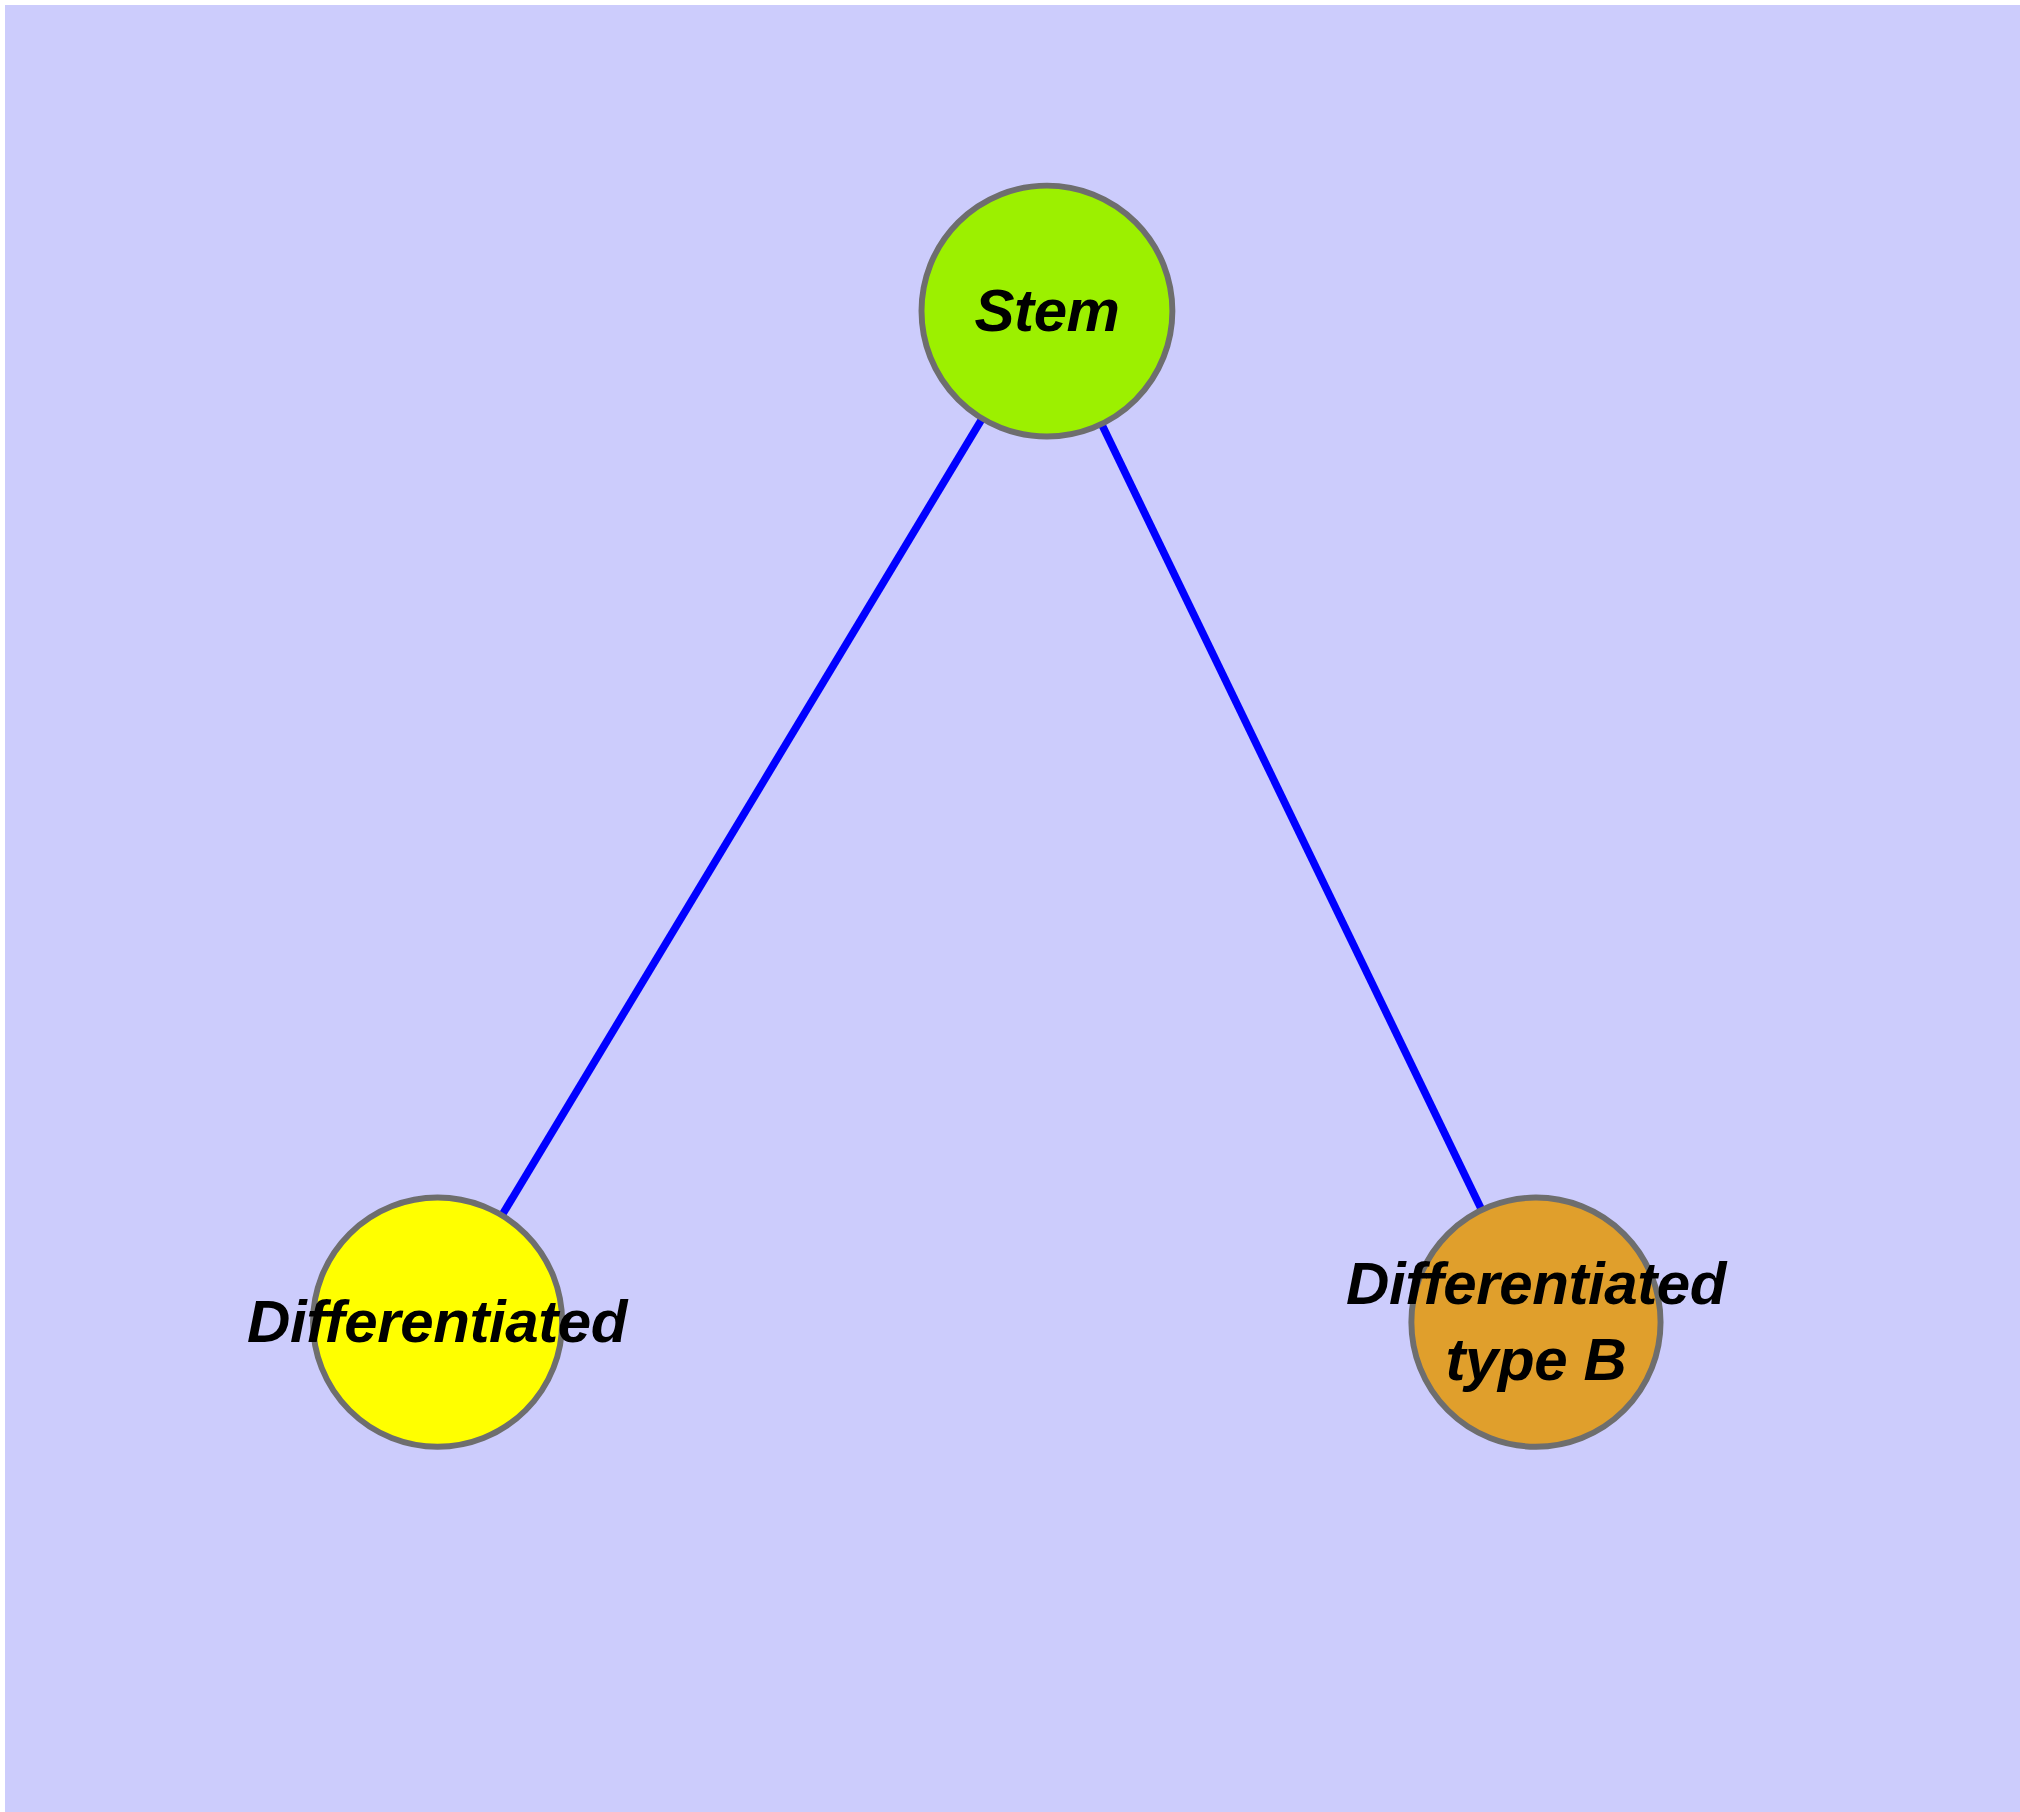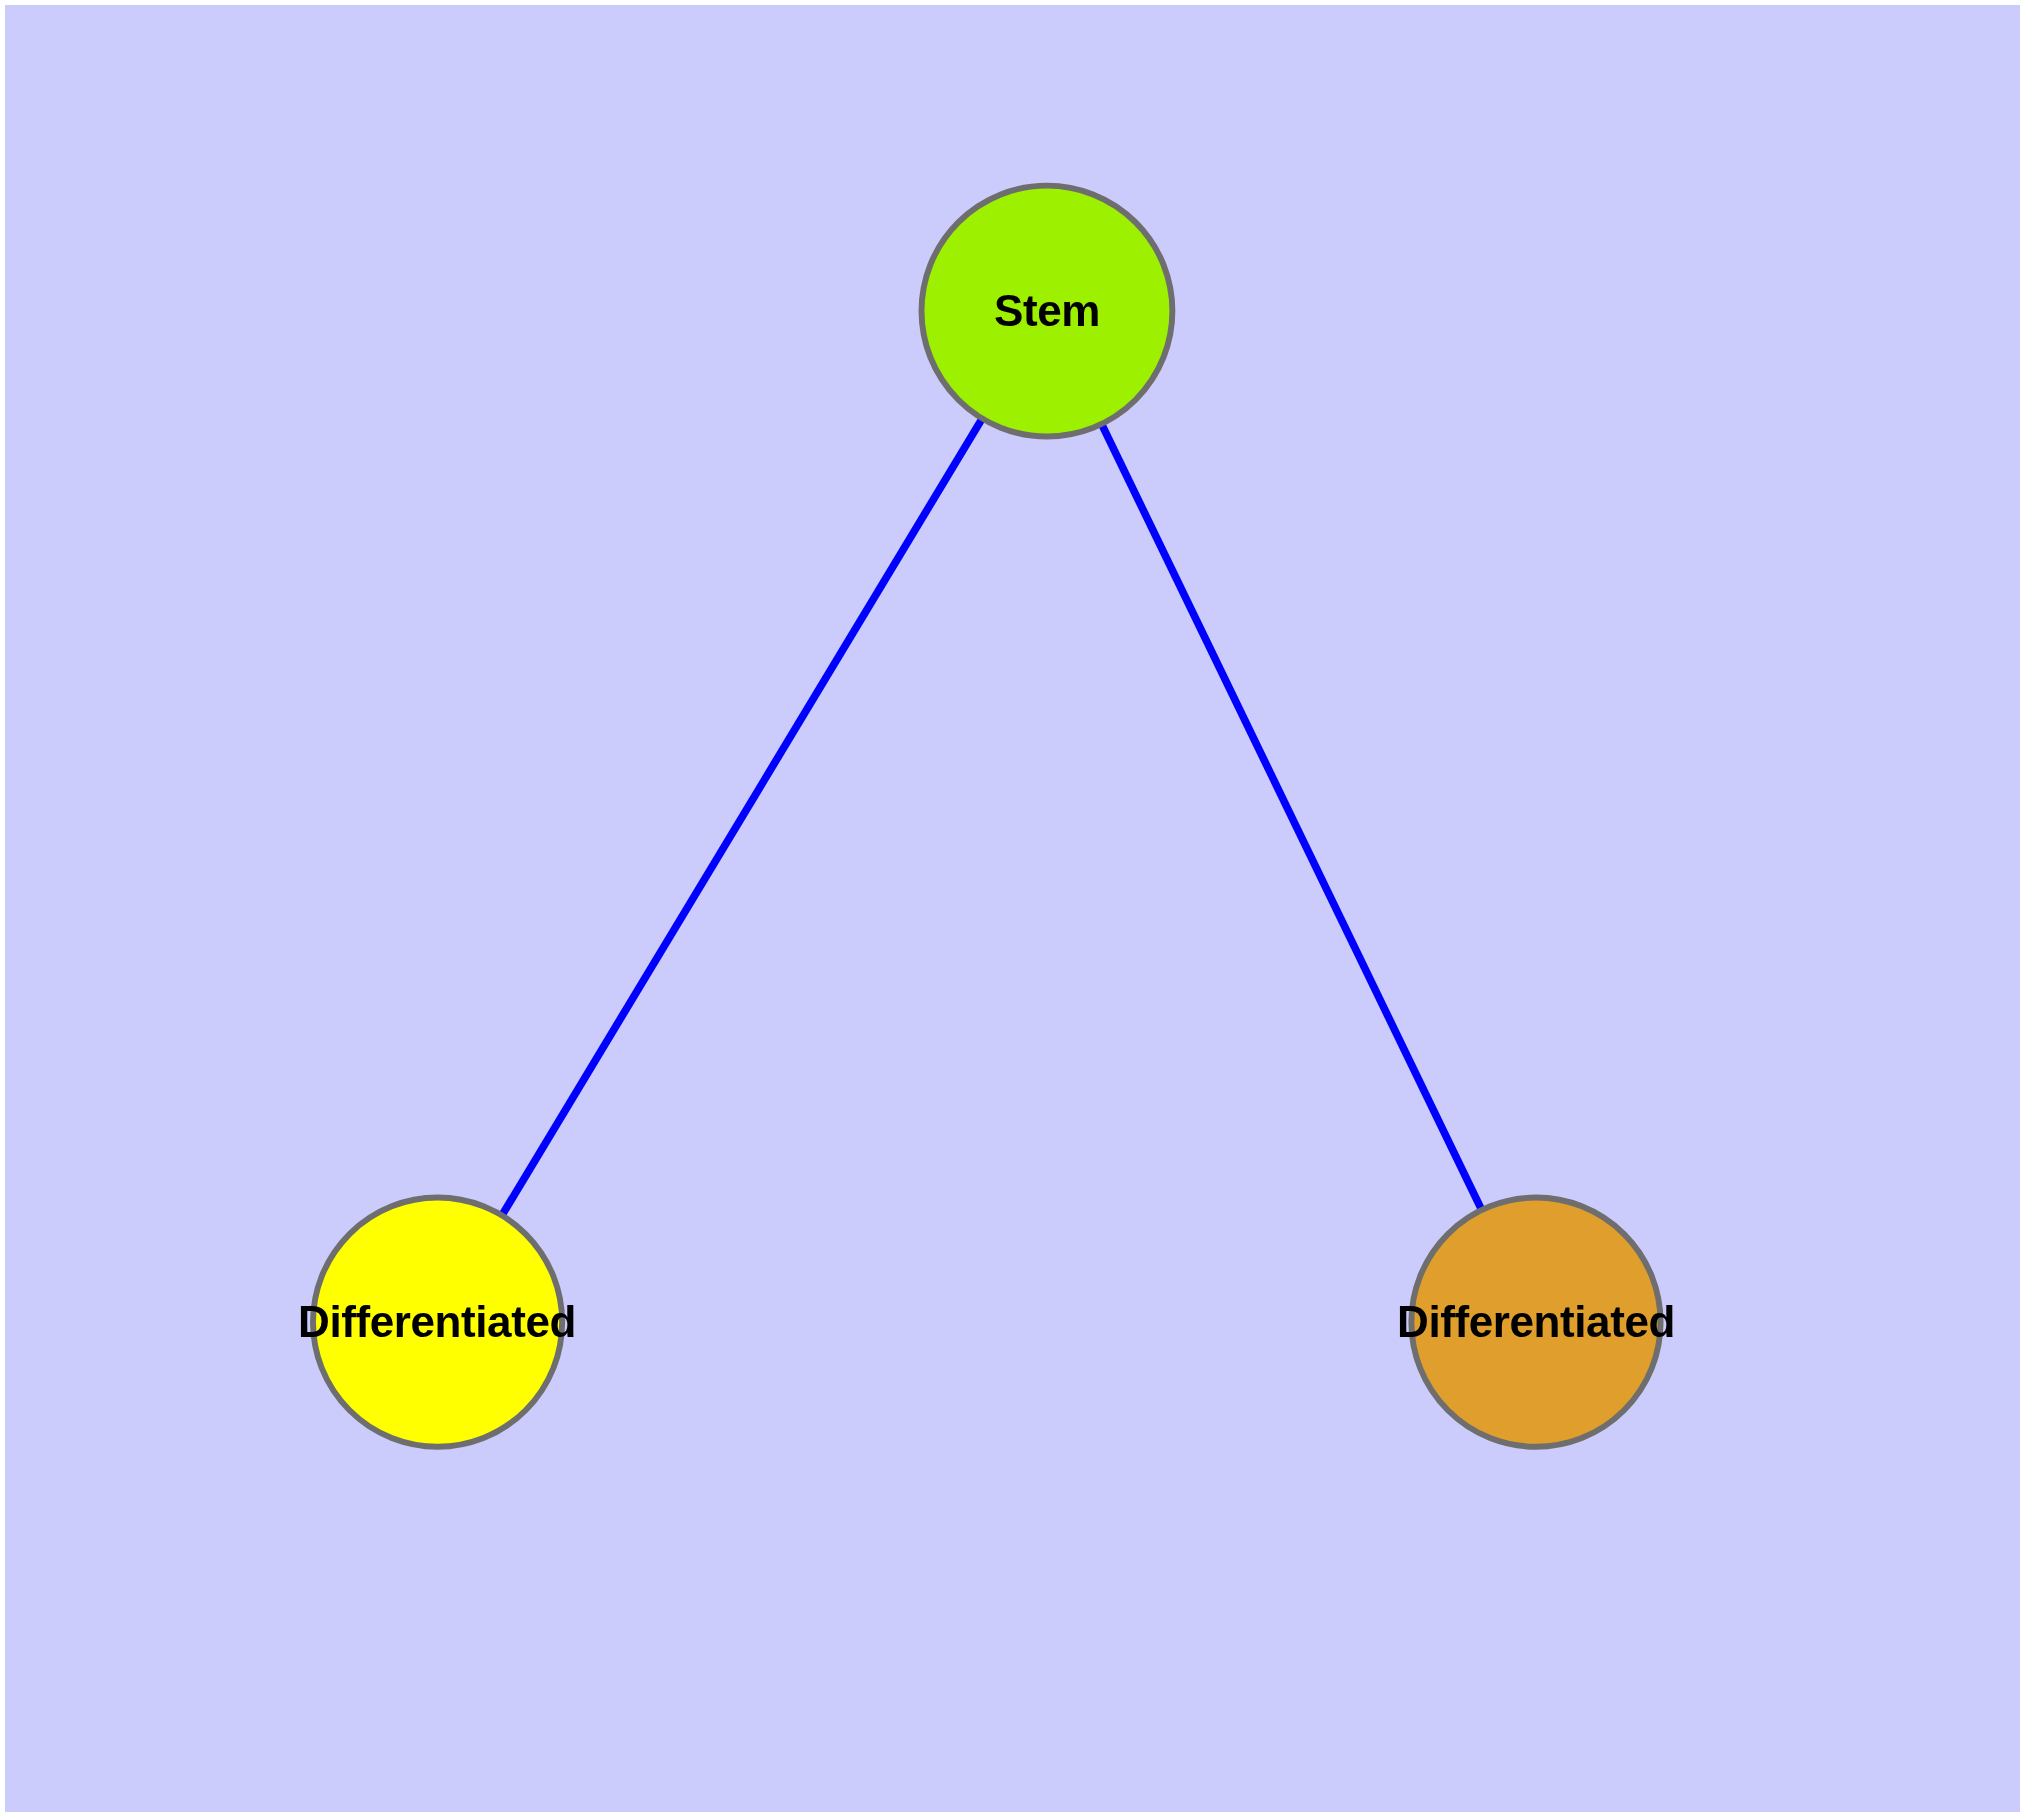--- a/index.html
+++ b/index.html
@@ -35,21 +35,22 @@
     color: #000000;
     font-weight: bold;
     text-align: center;
     white-space: pre;
     line-height: 1.26;
     letter-spacing: -0.4px;
     pointer-events: none;
     transform: translate(-50%, -50%);
   }
   .node-label.big {
-    font-size: 44px;
+    font-size: 60px;
+    font-style: italic;
   }
 </style>
 </head>
 <body>
 
 <div id="canvas">
 
   <div id="plot-bg"></div>
 
   <svg id="graph-svg" viewBox="0 0 2384 2138">
@@ -61,16 +62,16 @@
       <circle cx="1235" cy="367" r="148" fill="#9cf000" stroke="#6e6e6e" stroke-width="7"></circle>
       <circle cx="516" cy="1560" r="147" fill="#ffff00" stroke="#6e6e6e" stroke-width="7"></circle>
       <circle cx="1812" cy="1560" r="147" fill="#e09f2c" stroke="#6e6e6e" stroke-width="7"></circle>
     </g>
   </svg>
 
   <div class="node-label big" style="left:1047px; top:311px;">Stem</div>
 
   <div class="node-label big" style="left:437px; top:1322px;"><span>Differentiated</span><br></div>
 
-  <div class="node-label big" style="left:1536px; top:1322px;"><span>Differentiated</span><br></div>
+  <div class="node-label big" style="left:1536px; top:1322px;"><span>Differentiated</span><br><span>type B</span></div>
 
 </div>
 
 
 </body></html>

